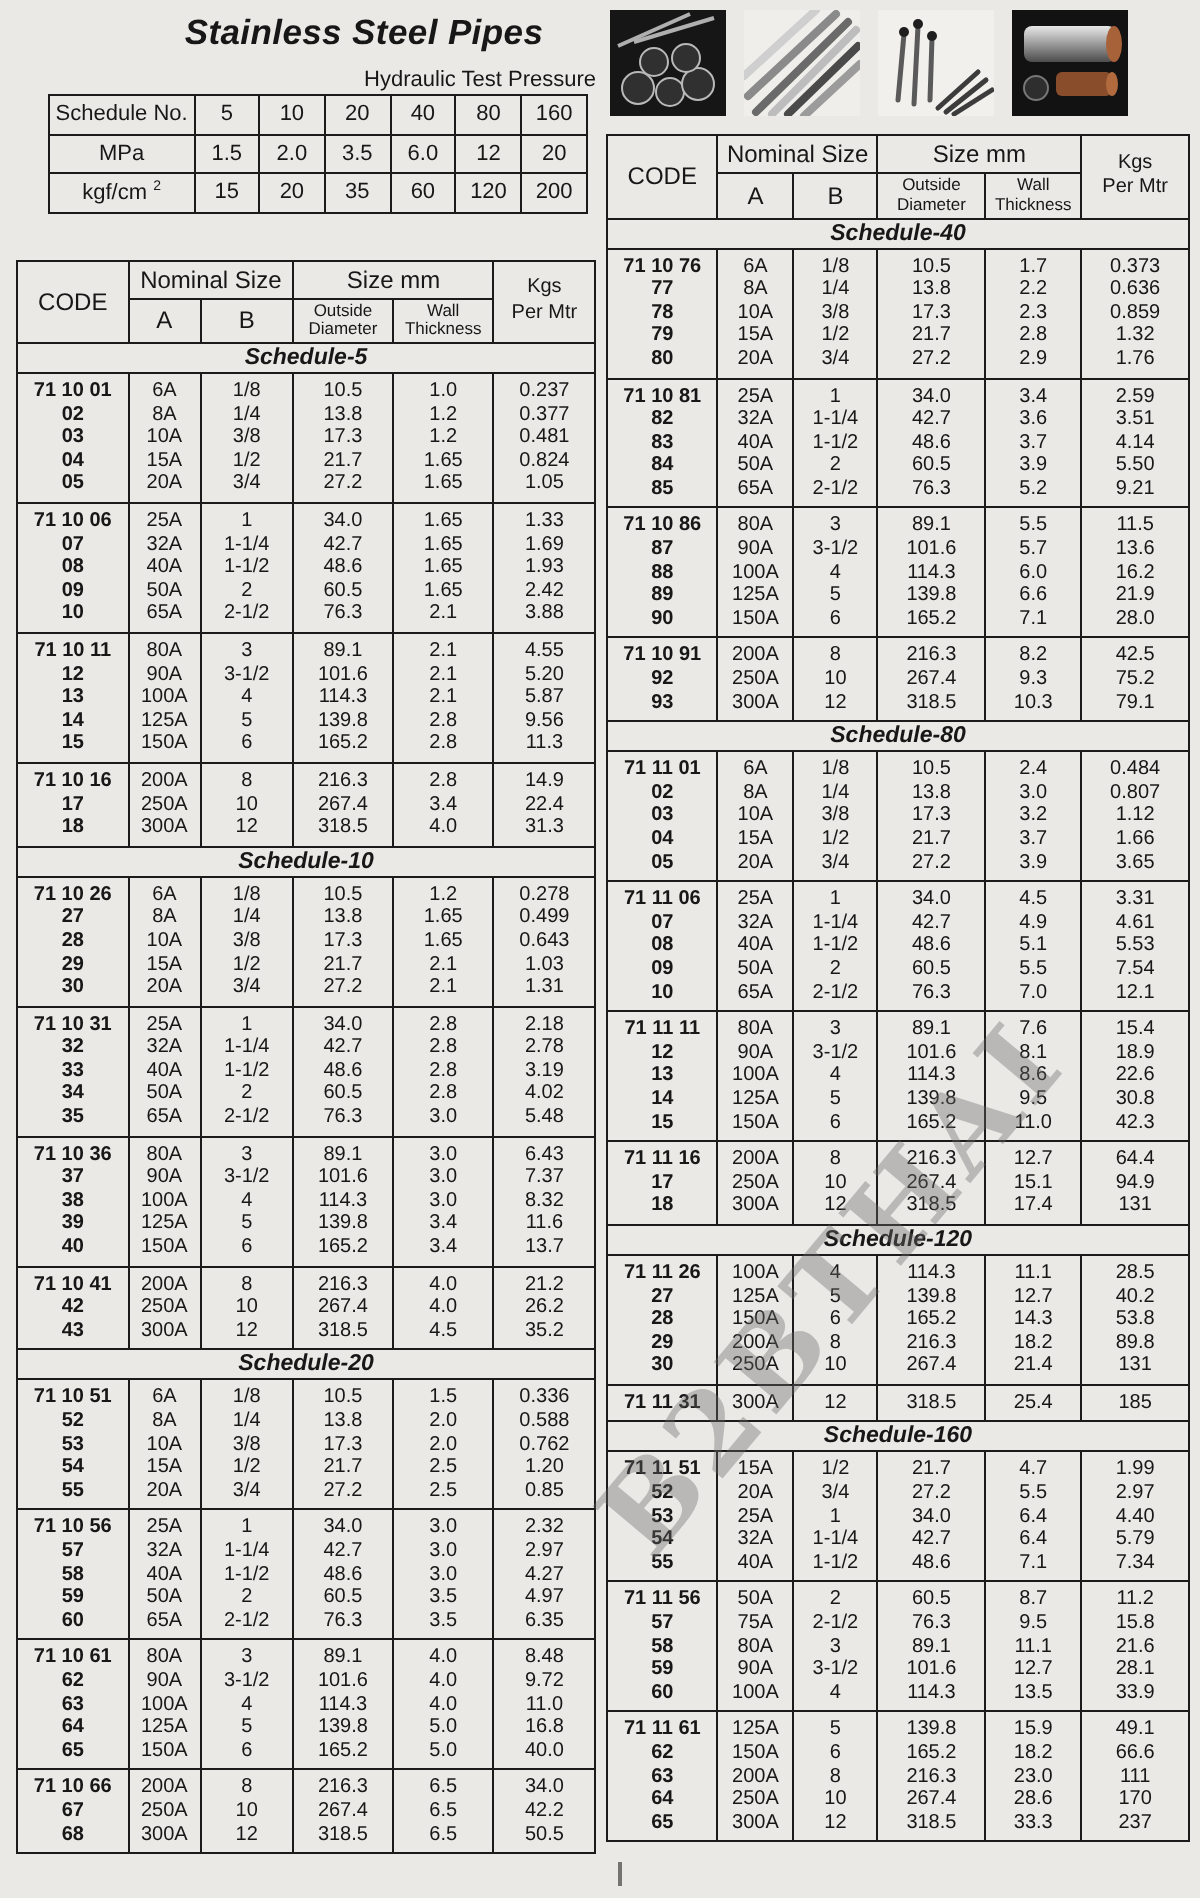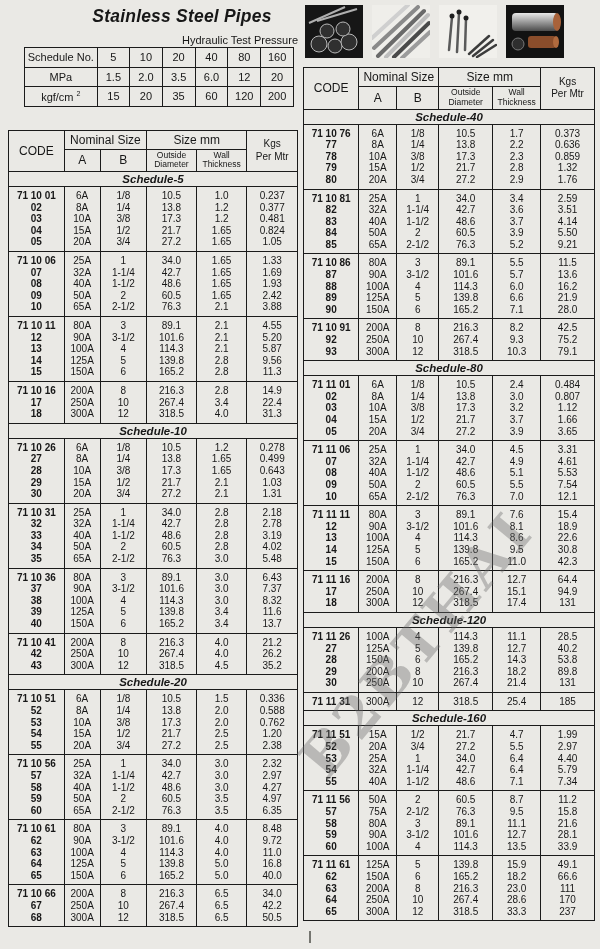--- a/index.html
+++ b/index.html
@@ -464,21 +464,21 @@
             <td>21.7</td>
             <td>2.5</td>
             <td>1.20</td>
           </tr>
           <tr>
             <td class="code">55</td>
             <td>20A</td>
             <td>3/4</td>
             <td>27.2</td>
             <td>2.5</td>
-            <td>2.38</td>
+            <td>0.85</td>
           </tr>
         </tbody>
         <tbody class="group">
           <tr>
             <td class="code">71 10 56</td>
             <td>25A</td>
             <td>1</td>
             <td>34.0</td>
             <td>3.0</td>
             <td>2.32</td>

